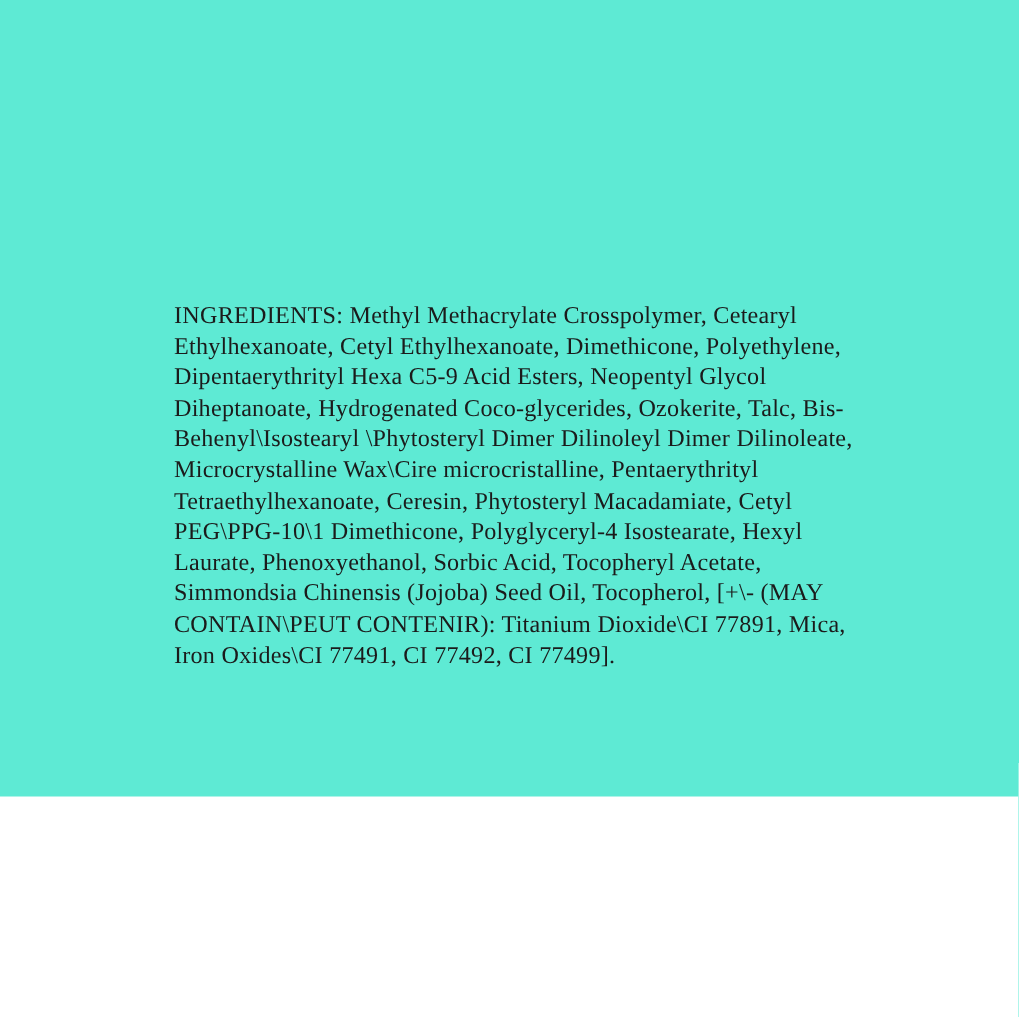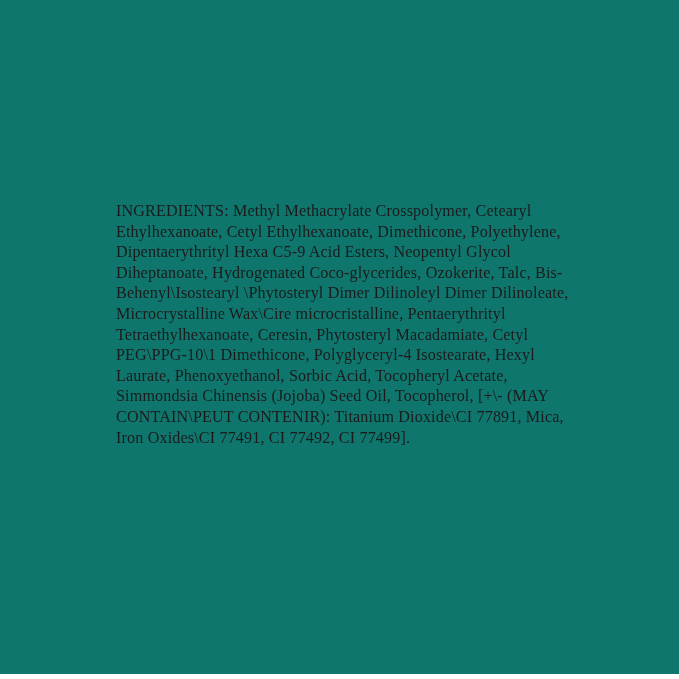--- a/index.html
+++ b/index.html
@@ -10,22 +10,22 @@
     width: 679px;
     height: 679px;
     background: #ffffff;
     font-family: "Liberation Serif", serif;
     color: #1a1a1a;
     overflow: hidden;
   }
   .page {
     position: relative;
     width: 679px;
-    height: 674px;
-    background: #0f766e;
+    height: 531px;
+    background: #5eead4;
   }
   .ingredients-block {
     position: absolute;
     left: 116px;
     top: 185px;
     width: 460px;
   }
   .ingredients-text {
     font-family: "Liberation Serif", serif;
     font-size: 16.1px;

